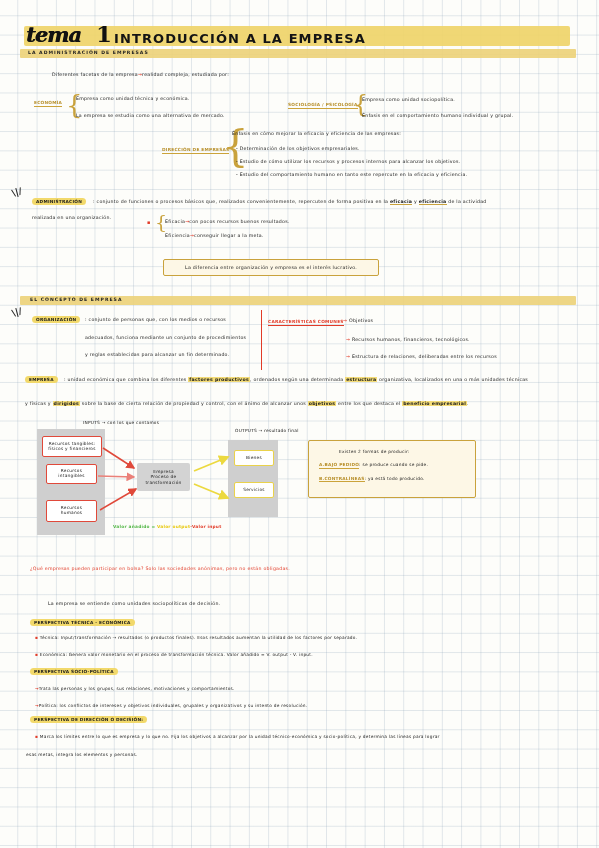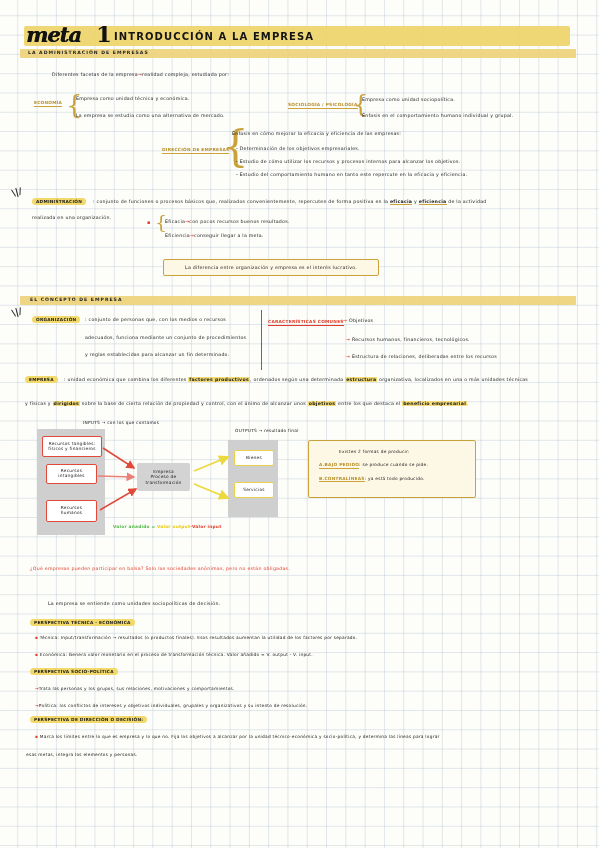--- a/index.html
+++ b/index.html
@@ -78,21 +78,21 @@
     color:#121212;
     text-shadow:0.5px 0 0 #121212;
   }
   #temanum{
     left:96px;top:20px;
     font-family:"DejaVu Serif", serif;
     font-weight:bold;font-size:23px;color:#111;
   }
   #titletext{
     left:114px;top:31px;
-    font-weight:bold;font-size:10px;
+    font-weight:bold;font-size:13px;
     letter-spacing:1.1px;color:#141414;
   }
   #subtitle1{
     left:28px;top:50px;
     font-weight:bold;font-size:4.6px;letter-spacing:1px;color:#222;
   }
 
   
   #secband{left:20px;top:296px;width:556px;height:9px;border-radius:1px;background:#ecd278;opacity:.9;}
   #sectext{left:30px;top:297px;font-weight:bold;font-size:4.6px;letter-spacing:1px;color:#222;}
@@ -134,21 +134,21 @@
   .scribble{color:#222;font-size:9px;font-weight:bold;line-height:1;}
 
   svg{display:block;}
 </style>
 </head>
 <body>
 
 <div id="page">
 
   <div class="abs band" id="titleband"></div>
-  <div class="abs" id="tema">meta</div>
+  <div class="abs" id="tema">tema</div>
   <div class="abs" id="temanum">1</div>
   <div class="abs" id="titletext">INTRODUCCIÓN A   LA   EMPRESA</div>
 
   <div class="abs band-soft" id="titleband2"></div>
   <div class="abs" id="subtitle1">LA  ADMINISTRACIÓN  DE  EMPRESAS</div>
 
   <div class="abs hw sm" style="left:52px;top:72px;">
     <span>Diferentes facetas  de  la  empresa</span><span class="ar">→</span><span>realidad compleja, estudiada  por:</span>
   </div>
 

